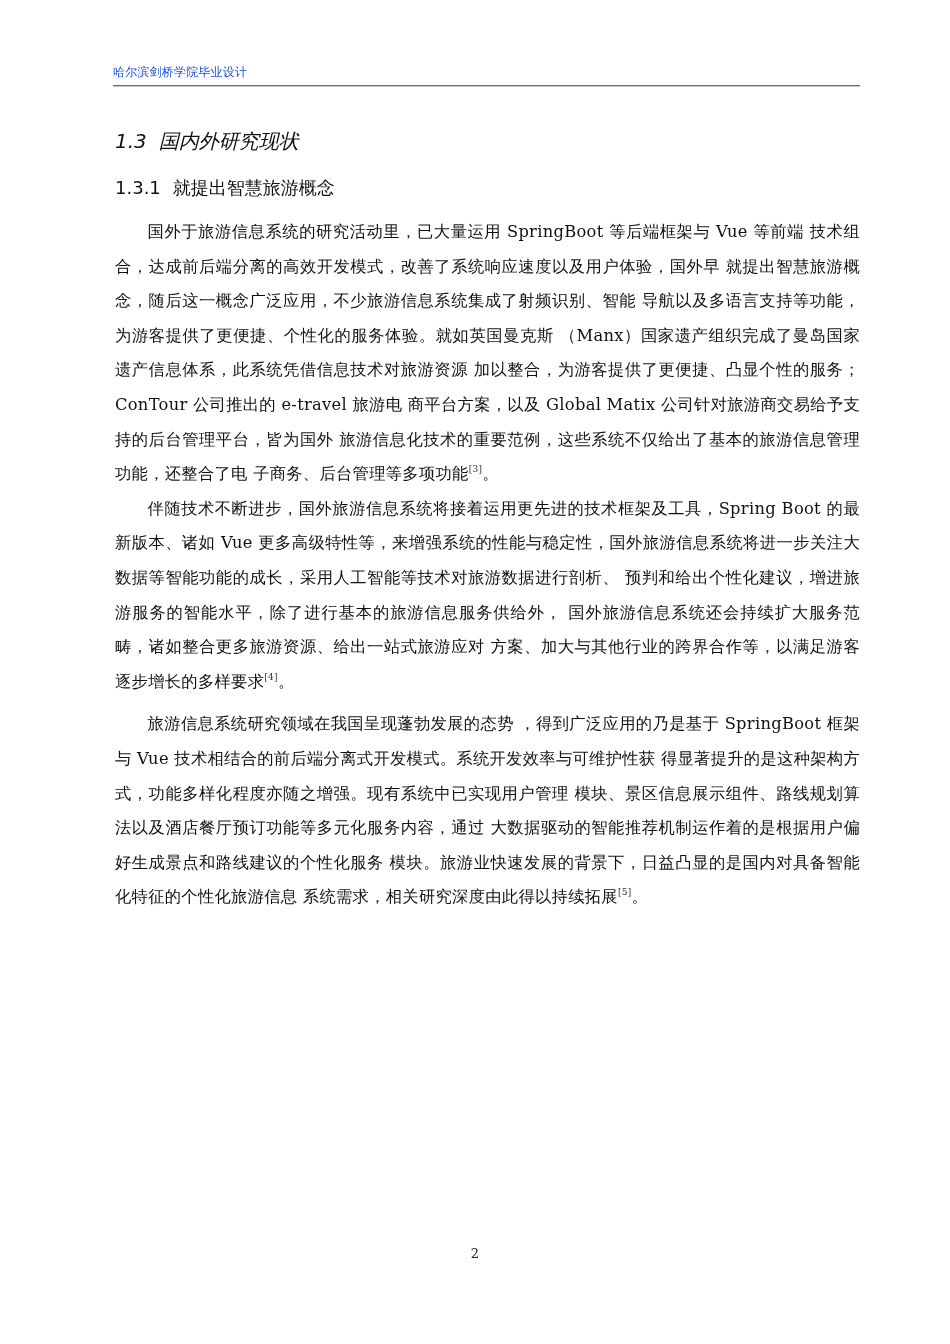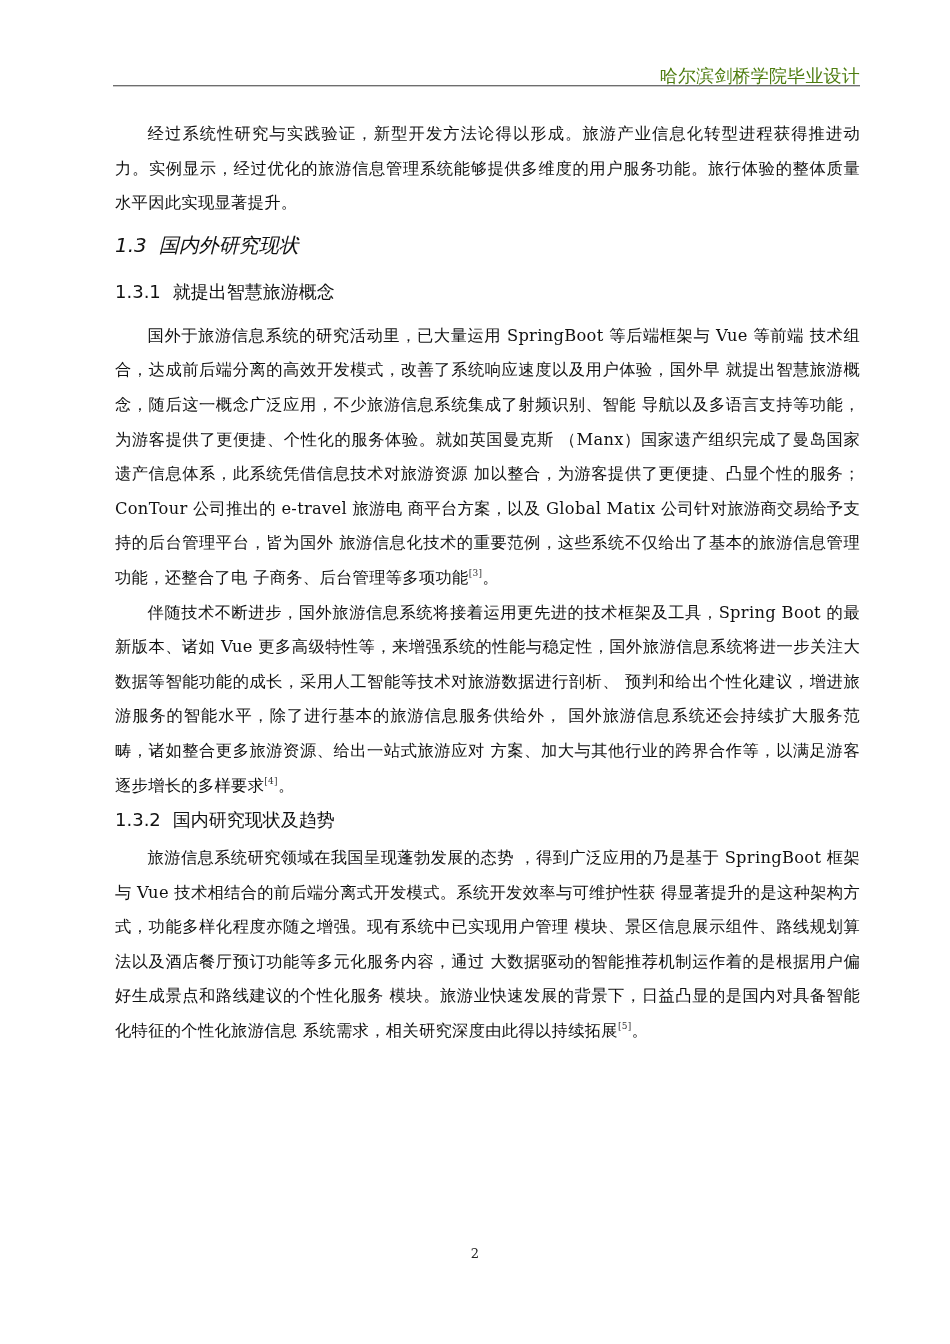--- a/index.html
+++ b/index.html
@@ -13,23 +13,23 @@
     position: relative;
     overflow: hidden;
     color: #111111;
     font-family: "DejaVu Serif", "Liberation Serif", serif;
   }
   .page-header {
     position: absolute;
     left: 113px;
     top: 64px;
     width: 747px;
-    text-align: right;
-    font-size: 18px;
-    color: #4d7c0f;
+    text-align: left;
+    font-size: 12px;
+    color: #1d4ed8;
     font-family: "DejaVu Serif", serif;
     letter-spacing: 0.2px;
   }
   .header-rule {
     position: absolute;
     left: 113px;
     top: 85px;
     width: 747px;
     height: 0;
     border-top: 1px solid #6e6e6e;
@@ -88,35 +88,31 @@
   }
 </style>
 </head>
 <body>
 
 <div class="page-header">哈尔滨剑桥学院毕业设计</div>
 <div class="header-rule"></div>
 
 <div class="content">
 
-  <p class="para">经过系统性研究与实践验证，新型开发方法论得以形成。旅游产业信息化转型进程获得推进动力。实例显示，经过优化的旅游信息管理系统能够提供多维度的用户服务功能。旅行体验的整体质量水平因此实现显著提升。</p>
 
   <h2 class="h2" style="margin-top:10px;">
     <span class="num">1.3</span><span>国内外研究现状</span>
   </h2>
 
   <h3 class="h3" style="margin-top:20px;">
     <span class="num">1.3.1</span><span>就提出智慧旅游概念</span>
   </h3>
 
   <p class="para" style="margin-top:14px;"><span>国外于旅游信息系统的研究活动里，已大量运用 SpringBoot 等后端框架与 Vue 等前端 技术组合，达成前后端分离的高效开发模式，改善了系统响应速度以及用户体验，国外早 就提出智慧旅游概念，随后这一概念广泛应用，不少旅游信息系统集成了射频识别、智能 导航以及多语言支持等功能，为游客提供了更便捷、个性化的服务体验。就如英国曼克斯 （Manx）国家遗产组织完成了曼岛国家遗产信息体系，此系统凭借信息技术对旅游资源 加以整合，为游客提供了更便捷、凸显个性的服务；ConTour 公司推出的 e-travel 旅游电 商平台方案，以及 Global Matix 公司针对旅游商交易给予支持的后台管理平台，皆为国外 旅游信息化技术的重要范例，这些系统不仅给出了基本的旅游信息管理功能，还整合了电 子商务、后台管理等多项功能</span><sup>[3]</sup><span>。</span></p>
 
   <p class="para"><span>伴随技术不断进步，国外旅游信息系统将接着运用更先进的技术框架及工具，Spring Boot 的最新版本、诸如 Vue 更多高级特性等，来增强系统的性能与稳定性，国外旅游信息系统将进一步关注大数据等智能功能的成长，采用人工智能等技术对旅游数据进行剖析、 预判和给出个性化建议，增进旅游服务的智能水平，除了进行基本的旅游信息服务供给外， 国外旅游信息系统还会持续扩大服务范畴，诸如整合更多旅游资源、给出一站式旅游应对 方案、加大与其他行业的跨界合作等，以满足游客逐步增长的多样要求</span><sup>[4]</sup><span>。</span></p>
 
-  <h3 class="h3" style="margin-top:4px;">
-    <span class="num">1.3.2</span><span>国内研究现状及趋势</span>
-  </h3>
 
   <p class="para" style="margin-top:8px;"><span>旅游信息系统研究领域在我国呈现蓬勃发展的态势 ，得到广泛应用的乃是基于 SpringBoot 框架与 Vue 技术相结合的前后端分离式开发模式。系统开发效率与可维护性获 得显著提升的是这种架构方式，功能多样化程度亦随之增强。现有系统中已实现用户管理 模块、景区信息展示组件、路线规划算法以及酒店餐厅预订功能等多元化服务内容，通过 大数据驱动的智能推荐机制运作着的是根据用户偏好生成景点和路线建议的个性化服务 模块。旅游业快速发展的背景下，日益凸显的是国内对具备智能化特征的个性化旅游信息 系统需求，相关研究深度由此得以持续拓展</span><sup>[5]</sup><span>。</span></p>
 
 </div>
 
 <div class="page-number">2</div>
 
 </body></html>

